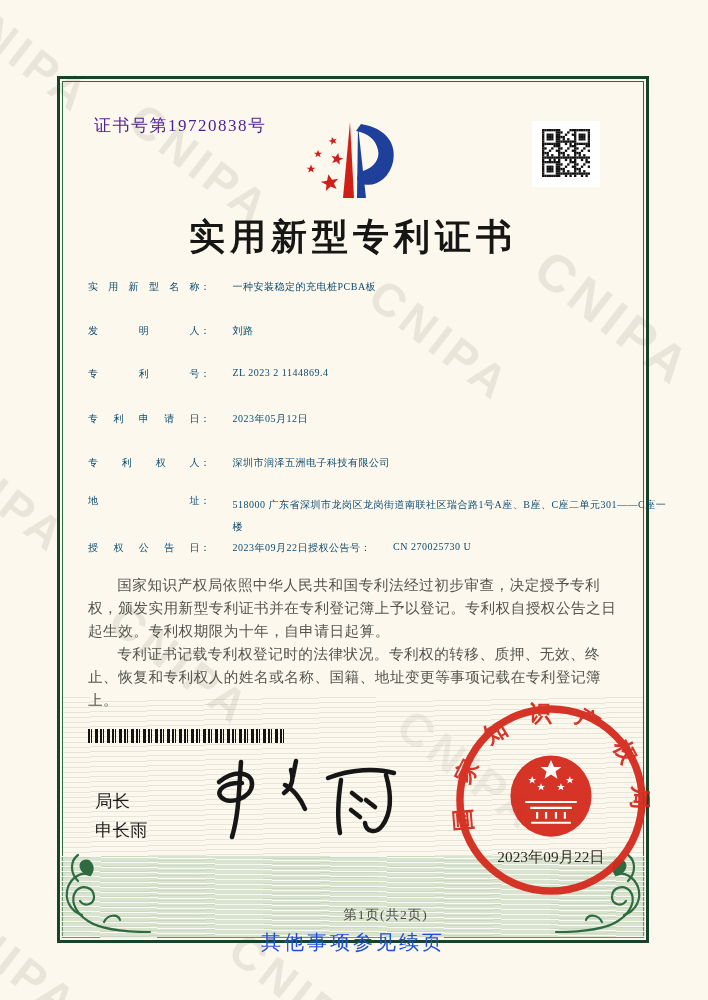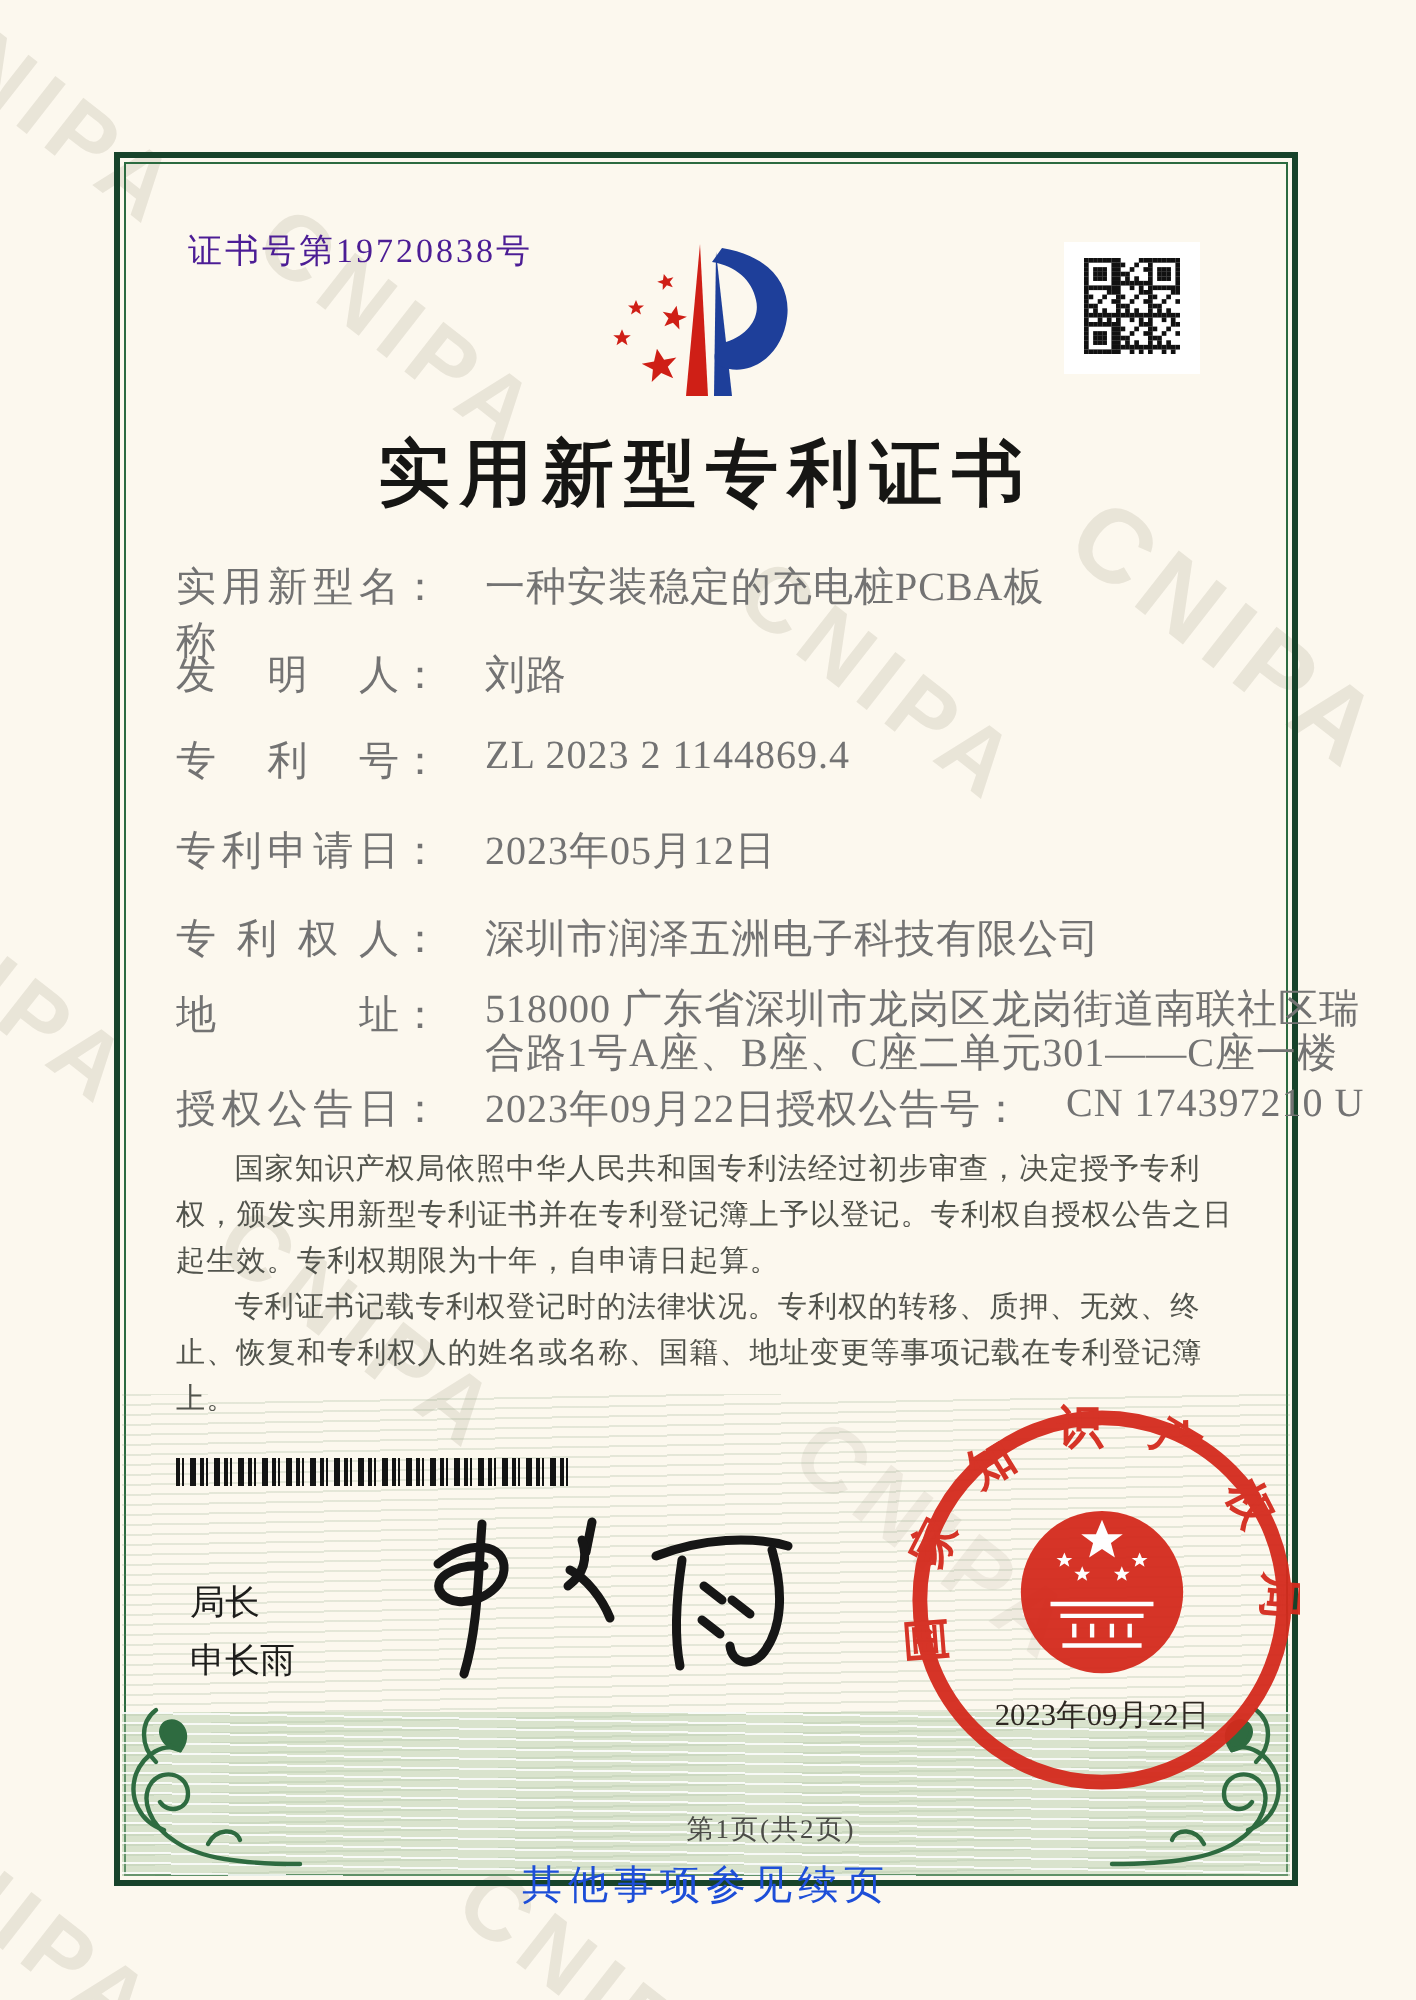--- a/index.html
+++ b/index.html
@@ -43,21 +43,21 @@
     font-size:17px;letter-spacing:1.5px;color:#4c1d95;
   }
   .logo{position:absolute;left:283px;top:110px;z-index:3;}
   .qr-patch{position:absolute;left:532px;top:121px;width:68px;height:66px;background:#ffffff;z-index:3;}
   .qr-patch svg{position:absolute;left:10px;top:8px;}
   .doc-title{
     position:absolute;left:57px;top:213px;width:592px;z-index:3;
     text-align:center;font-size:36px;font-weight:700;letter-spacing:5px;color:#161614;
   }
   
-  .row{position:absolute;left:88px;z-index:3;display:flex;font-size:20px;color:#737373;letter-spacing:.5px;}
+  .row{position:absolute;left:88px;z-index:3;display:flex;font-size:10px;color:#0c4a6e;letter-spacing:.5px;}
   .lbl{display:inline-block;width:112px;text-align:justify;text-align-last:justify;flex:0 0 112px;}
   .colon{flex:0 0 auto;}
   .val{margin-left:22px;}
   .val.wrap{width:438px;line-height:22px;}
   .row.grant .lbl2{}
   
   .paras{position:absolute;left:88px;top:574px;width:530px;z-index:3;
     font-size:14.6px;line-height:23px;color:#52544d;}
   .paras p{margin:0;text-indent:2em;letter-spacing:.5px;}
   
@@ -427,21 +427,21 @@
   <span class="lbl">地址</span>
     <span class="colon">：</span>
   <span class="val wrap">518000 广东省深圳市龙岗区龙岗街道南联社区瑞合路1号A座、B座、C座二单元301——C座一楼</span>
 </div>
 <div class="row grant" style="top:541px">
   <span class="lbl">授权公告日</span>
     <span class="colon">：</span>
   <span class="val">2023年09月22日</span>
   <span class="lbl2">授权公告号</span>
     <span class="colon">：</span>
-  <span class="val">CN 174397210 U</span>
+  <span class="val">CN 270025730 U</span>
 </div>
 
 <div class="paras">
   <p>国家知识产权局依照中华人民共和国专利法经过初步审查，决定授予专利权，颁发实用新型专利证书并在专利登记簿上予以登记。专利权自授权公告之日起生效。专利权期限为十年，自申请日起算。</p>
   <p>专利证书记载专利权登记时的法律状况。专利权的转移、质押、无效、终止、恢复和专利权人的姓名或名称、国籍、地址变更等事项记载在专利登记簿上。</p>
 </div>
 
 <div class="barcode"></div>
 
 <div class="officer">

